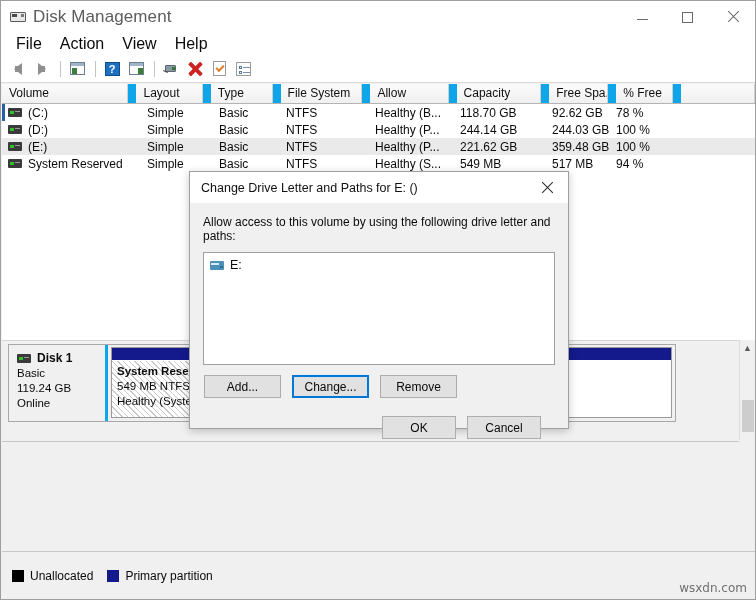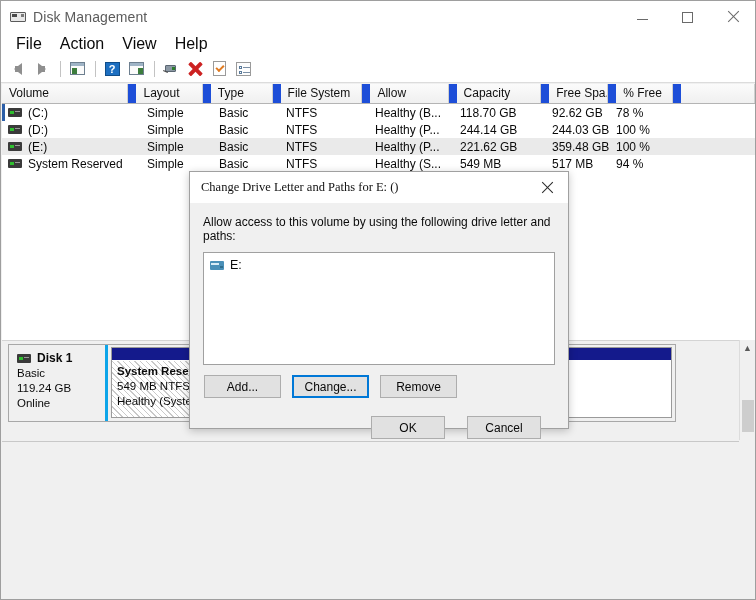--- a/index.html
+++ b/index.html
@@ -39,21 +39,21 @@
   }
   .title-icon .drv-slot {
     position: absolute; left: 2px; top: 5px;
     width: 5px; height: 3px; background: #4a4a4a;
   }
   .title-icon .drv-dot {
     position: absolute; left: 11px; top: 5px;
     width: 3px; height: 3px; background: #7a7a7a;
   }
   .title-text {
-    font-size: 14px; color: #5c5c5c;
+    font-size: 17px; color: #5c5c5c;
     letter-spacing: .1px;
   }
   .win-btns {
     position: absolute; right: 0; top: 0;
     height: 32px; display: flex;
   }
   .win-btn {
     width: 45px; height: 32px;
     display: flex; align-items: center; justify-content: center;
     color: #5a5a5a; font-size: 13px;
@@ -177,21 +177,21 @@
   }
 
   
   .vol-panel {
     position: absolute; left: 1px; top: 83px;
     width: 753px; height: 256px;
     background: #ffffff;
   }
   .vol-header {
     display: flex; height: 20px;
-    background: #1d4ed8;
+    background: #0ea5e9;
     border-bottom: 1px solid #b4b4b4;
     gap: 8px;
   }
   .vol-header .hc {
     font-size: 12px; color: #101010;
     padding: 2px 0 0 7px;
     border-right: 1px solid #d0d0d0;
     background: linear-gradient(#fbfbfb, #f0f0f0);
     overflow: hidden; white-space: nowrap;
   }
@@ -340,21 +340,21 @@
     border: 1px solid #a0a0a0;
     box-shadow: 0 2px 8px rgba(0,0,0,.22);
   }
   .dlg-title {
     height: 31px; background: #ffffff;
     display: flex; align-items: center;
     padding-left: 11px;
     position: relative;
   }
   .dlg-title .t {
-    font-size: 12.5px; color: #101010; font-family: Liberation Serif, serif;
+    font-size: 12.5px; color: #101010;
   }
   .dlg-close {
     position: absolute; right: 0; top: 0;
     width: 42px; height: 31px;
     display: flex; align-items: center; justify-content: center;
   }
   .dlg-close .g { position: relative; width: 12px; height: 12px; }
   .dlg-close .g::before, .dlg-close .g::after {
     content:""; position:absolute; left:-1px; top:5px;
     width:15px; height:1px; background:#2a2a2a;
@@ -382,21 +382,21 @@
   .lst-ico .d {
     position:absolute; left:10px; top:5px; width:3px; height:2px;
     background:#2f6e8e;
   }
   .dlg-list-item .lbl { font-size: 12.5px; color: #0a0a0a; }
 
   .dlg-btnrow1 {
     display: flex; gap: 11px; margin-top: 10px; padding-left: 1px;
   }
   .dlg-btnrow2 {
-    display: flex; gap: 22px; margin-top: 18px;
+    display: flex; gap: 11px; margin-top: 18px;
     justify-content: flex-end; padding-right: 14px;
   }
   .btn {
     width: 77px; height: 23px;
     background: #e1e1e1;
     border: 1px solid #adadad;
     font-size: 12px; color: #0a0a0a;
     display: flex; align-items: center; justify-content: center;
     font-family: "Liberation Sans", sans-serif;
   }
@@ -612,20 +612,31 @@
   </div>
 
   <div class="dv-scroll">
     <div class="up">▲</div>
     <div class="thumb"></div>
   </div>
 
   <div class="lower"></div>
   <div class="lower-scroll"></div>
 
+  <div class="legend">
+    <div class="legend-item">
+      <span class="legend-sw" style="background:#000000"></span>
+      <span class="legend-lbl">Unallocated</span>
+    </div>
+    <div class="legend-item">
+      <span class="legend-sw" style="background:#141a8c"></span>
+      <span class="legend-lbl">Primary partition</span>
+    </div>
+    <div class="watermark">wsxdn.com</div>
+  </div>
 
   <div class="dlg">
     <div class="dlg-title">
       <span class="t">Change Drive Letter and Paths for E: ()</span>
       <div class="dlg-close">
           <span class="g"></span>
         </div>
     </div>
     <div class="dlg-body">
       <div class="dlg-desc">Allow access to this volume by using the following drive letter and paths:</div>

